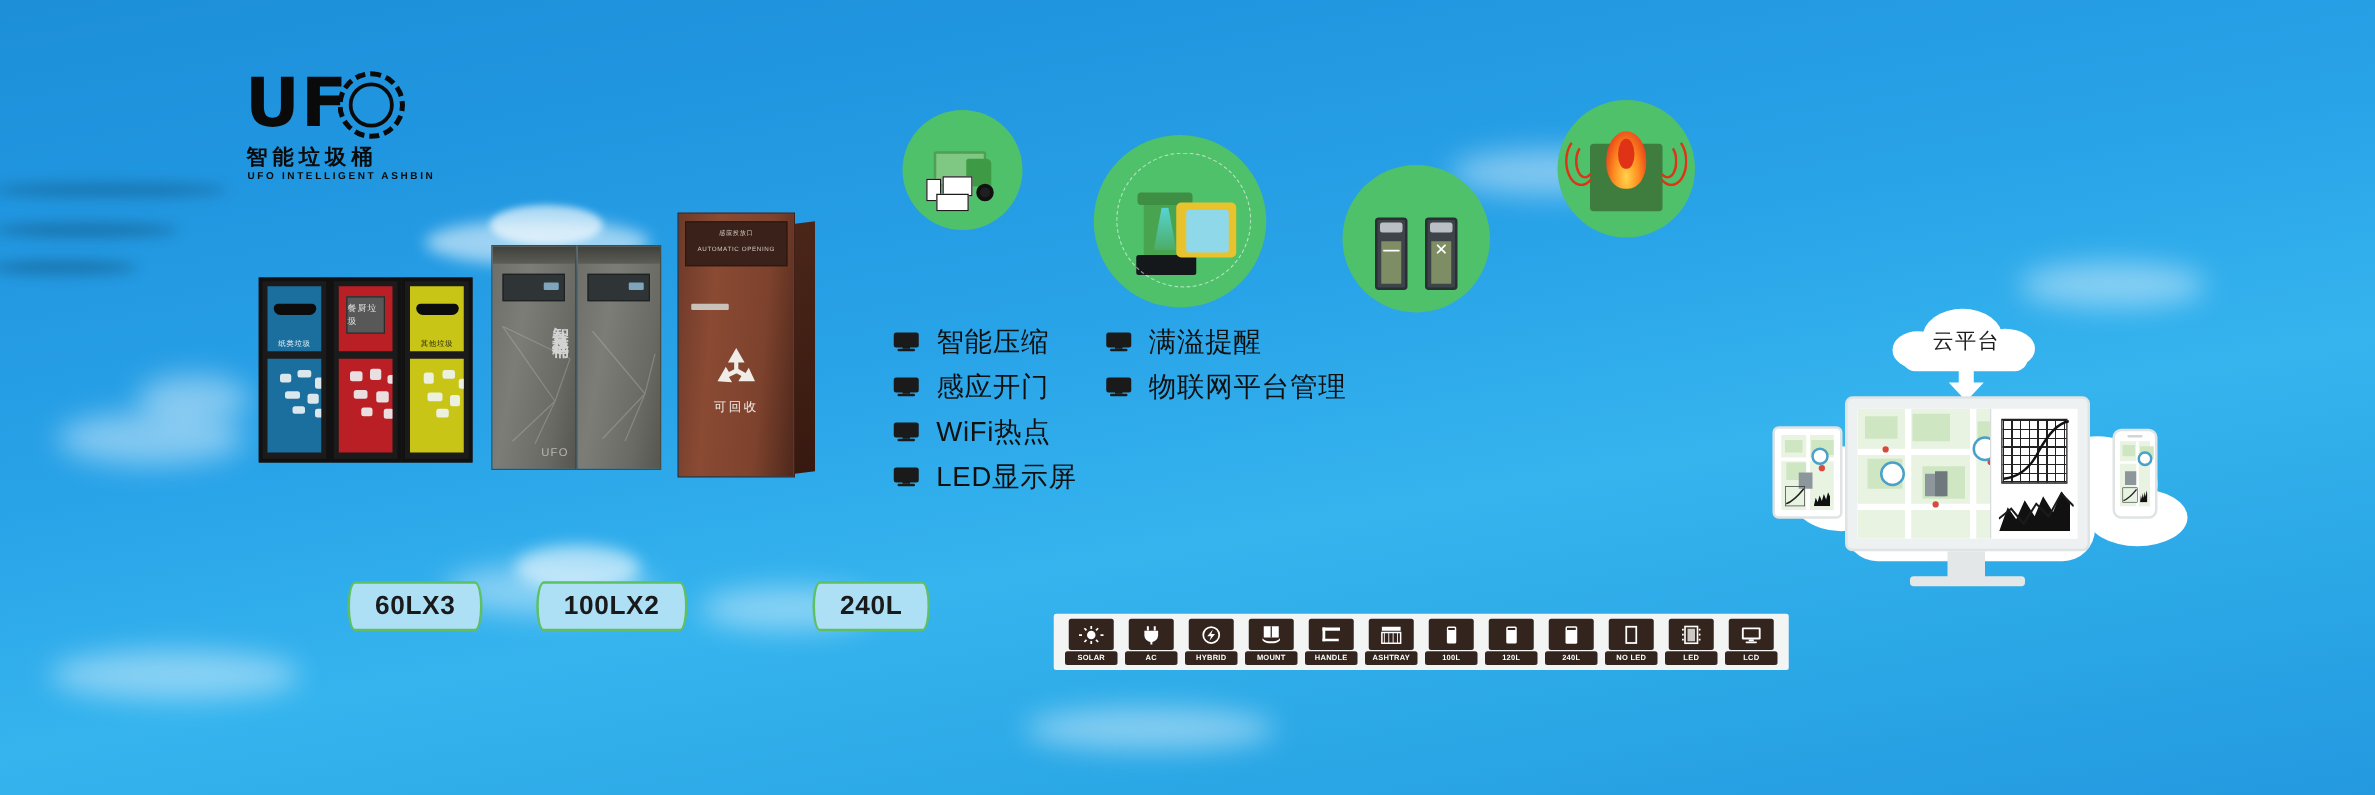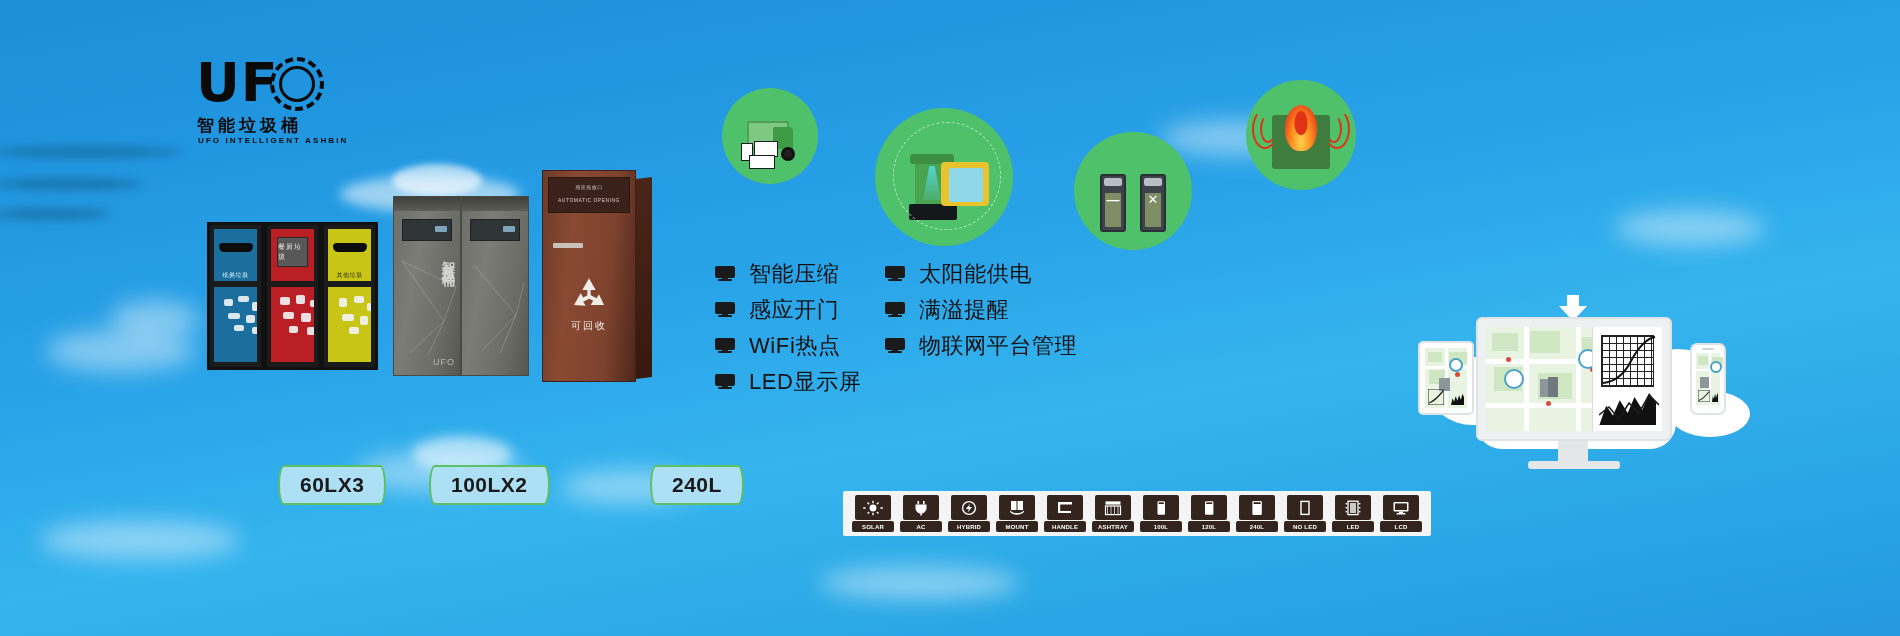--- a/index.html
+++ b/index.html
@@ -465,28 +465,20 @@
     </div>
   </div>
 
   <div class="feat-col" id="feat-col-2">
     <div class="feat-row">
       <div class="mon-icon">
           <div class="scr"></div>
           <div class="st"></div>
           <div class="bs"></div>
         </div>
-      <div class="feat-text">太阳能供电</div>
-    </div>
-    <div class="feat-row">
-      <div class="mon-icon">
-          <div class="scr"></div>
-          <div class="st"></div>
-          <div class="bs"></div>
-        </div>
       <div class="feat-text">满溢提醒</div>
     </div>
     <div class="feat-row">
       <div class="mon-icon">
           <div class="scr"></div>
           <div class="st"></div>
           <div class="bs"></div>
         </div>
       <div class="feat-text">物联网平台管理</div>
     </div>
@@ -644,20 +636,27 @@
             </g>
             <rect x="5" y="3.4" width="12" height="6.6" fill="#33241e"></rect>
           </svg>
       </div>
       <div class="cap">LCD</div>
     </div>
   </div>
 
   <div id="platform">
 
+    <div id="cloud-tag">
+      <div class="c" style="left:0;   top:20px; width:40px; height:30px;"></div>
+      <div class="c" style="left:24px; top:2px;  width:64px; height:46px;"></div>
+      <div class="c" style="left:66px; top:18px; width:48px; height:32px;"></div>
+      <div class="c" style="left:8px;  top:32px; width:100px;height:20px; border-radius:10px;"></div>
+      <div class="label">云平台</div>
+    </div>
 
     <div id="arrow-down">
       <div class="stem"></div>
         <div class="head"></div>
     </div>
 
     <div class="pcloud" style="left:12px;  top:112px; width:86px;  height:68px;"></div>
     <div class="pcloud" style="left:212px; top:104px; width:96px;  height:76px;"></div>
     <div class="pcloud" style="left:58px;  top:152px; width:200px; height:52px; border-radius:26px;"></div>
     <div class="pcloud" style="left:252px; top:146px; width:80px;  height:46px;"></div>

